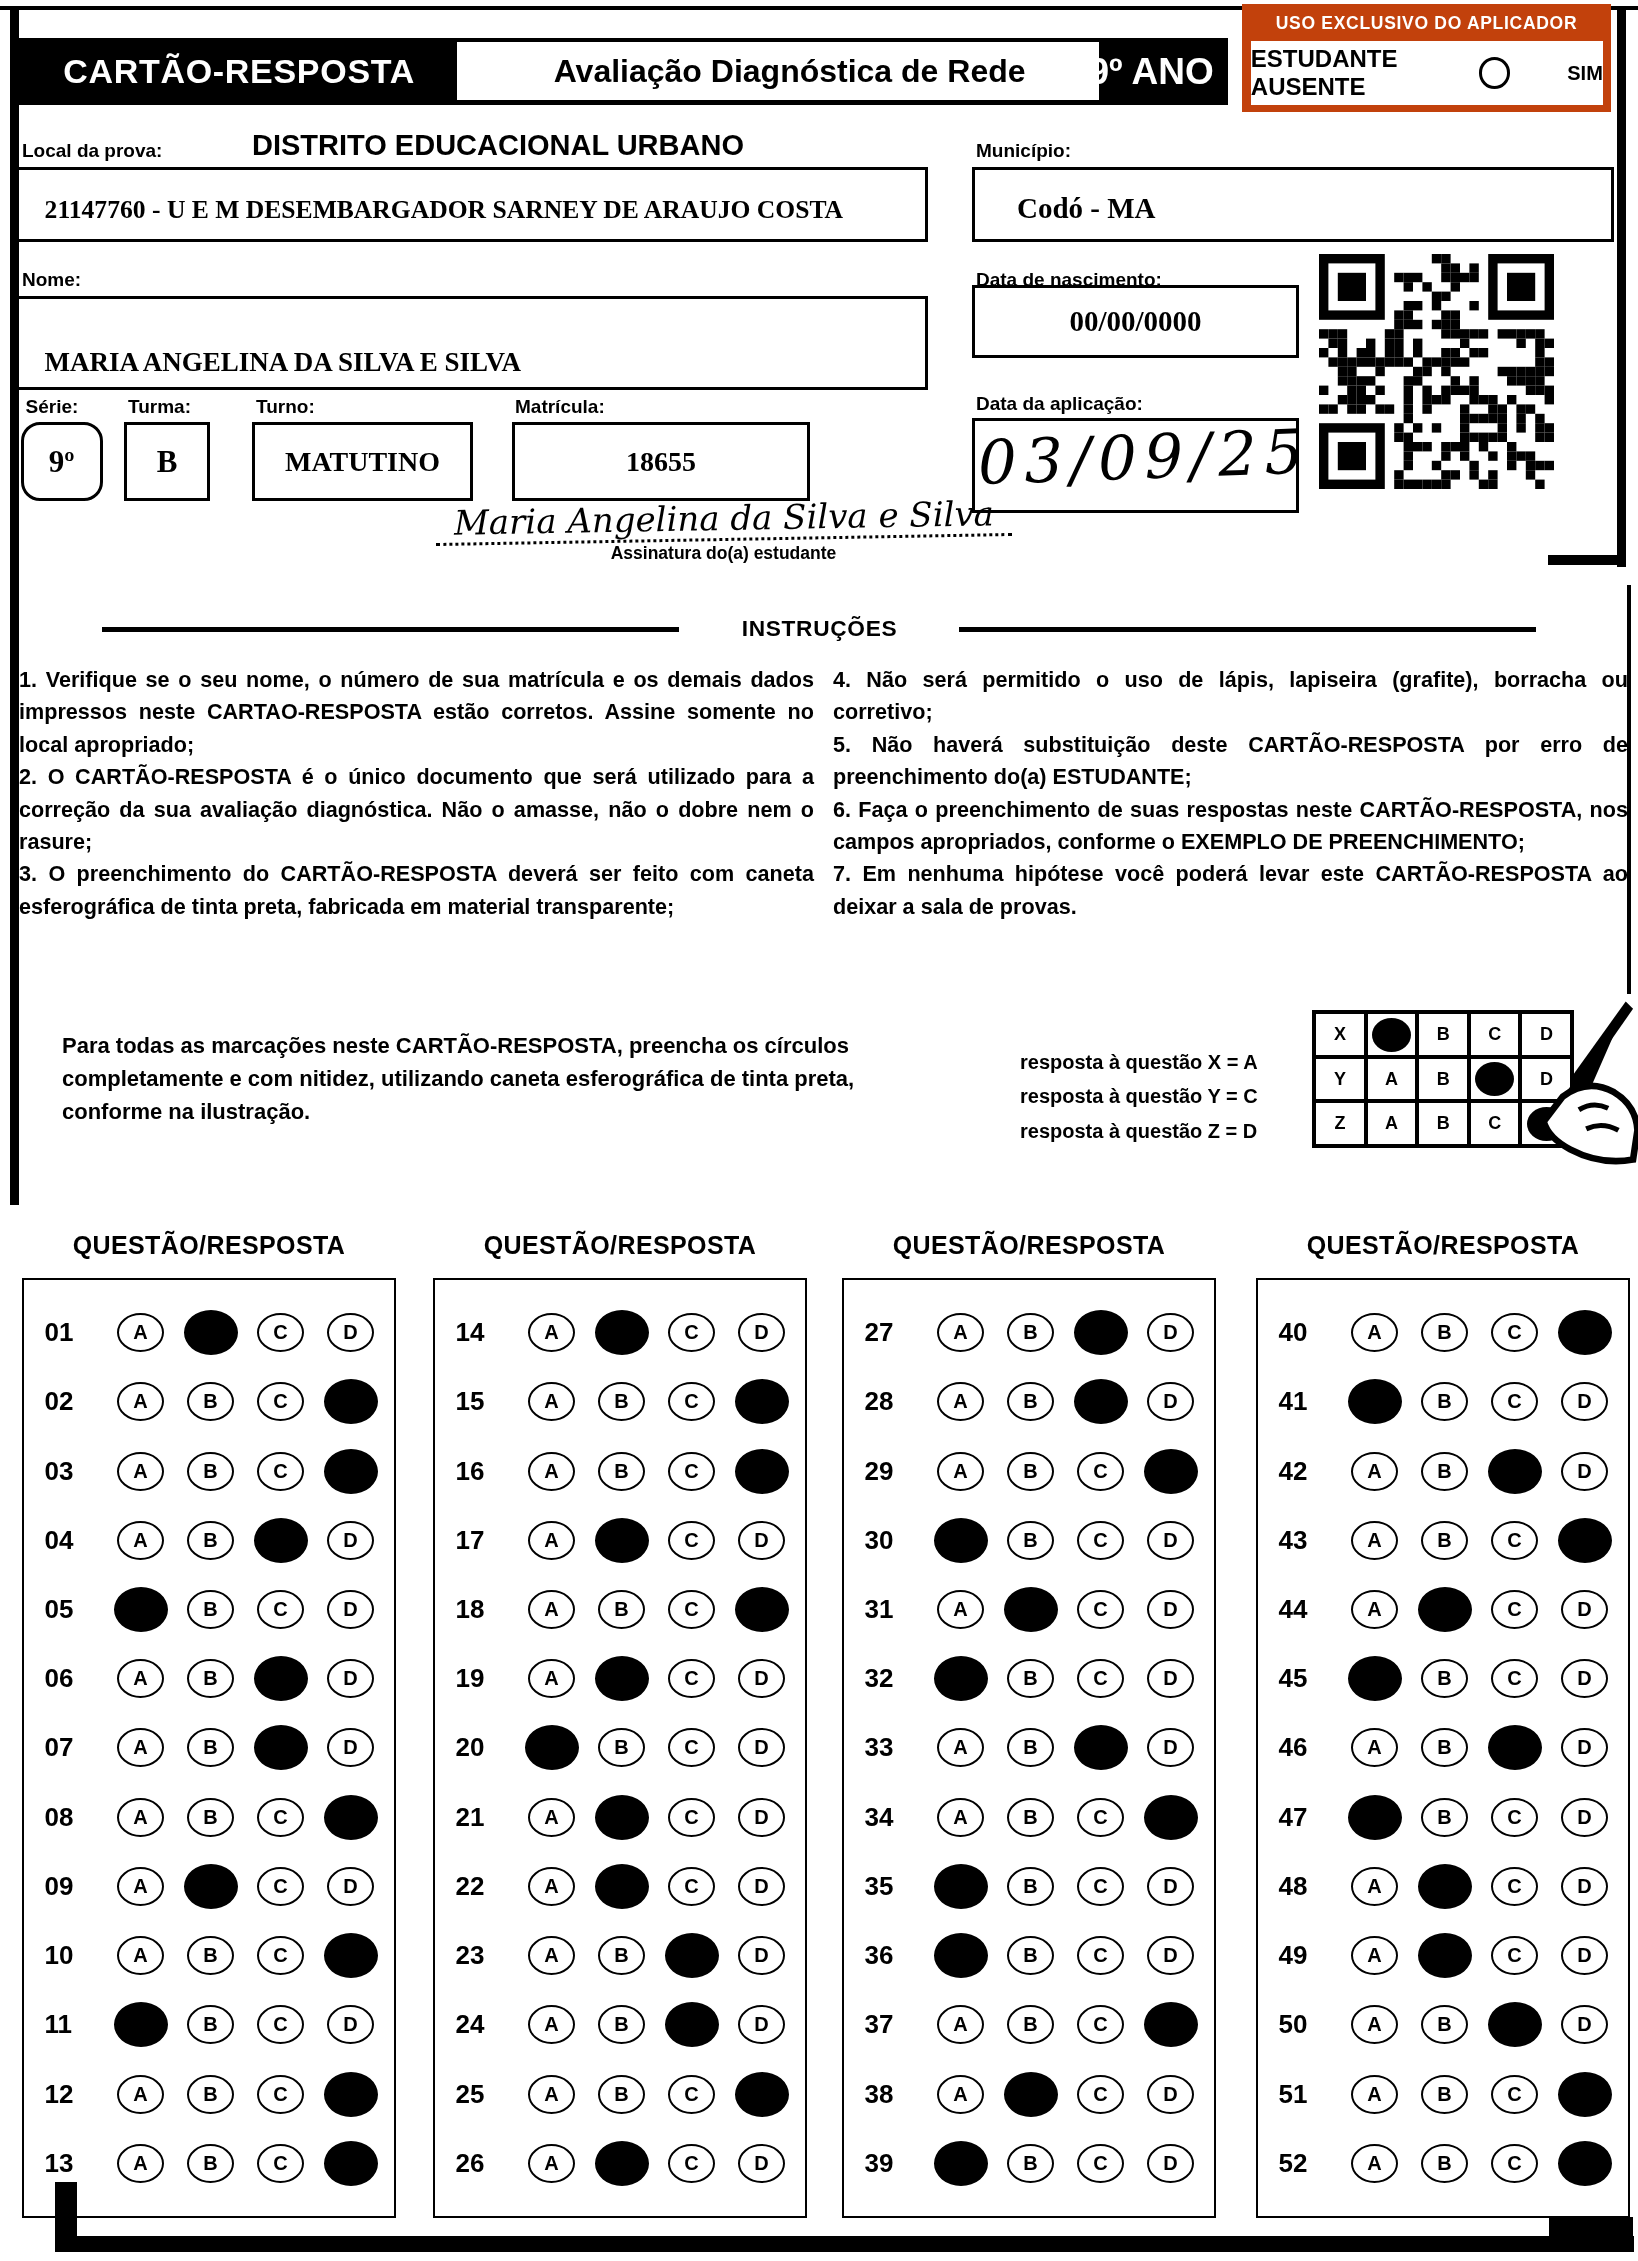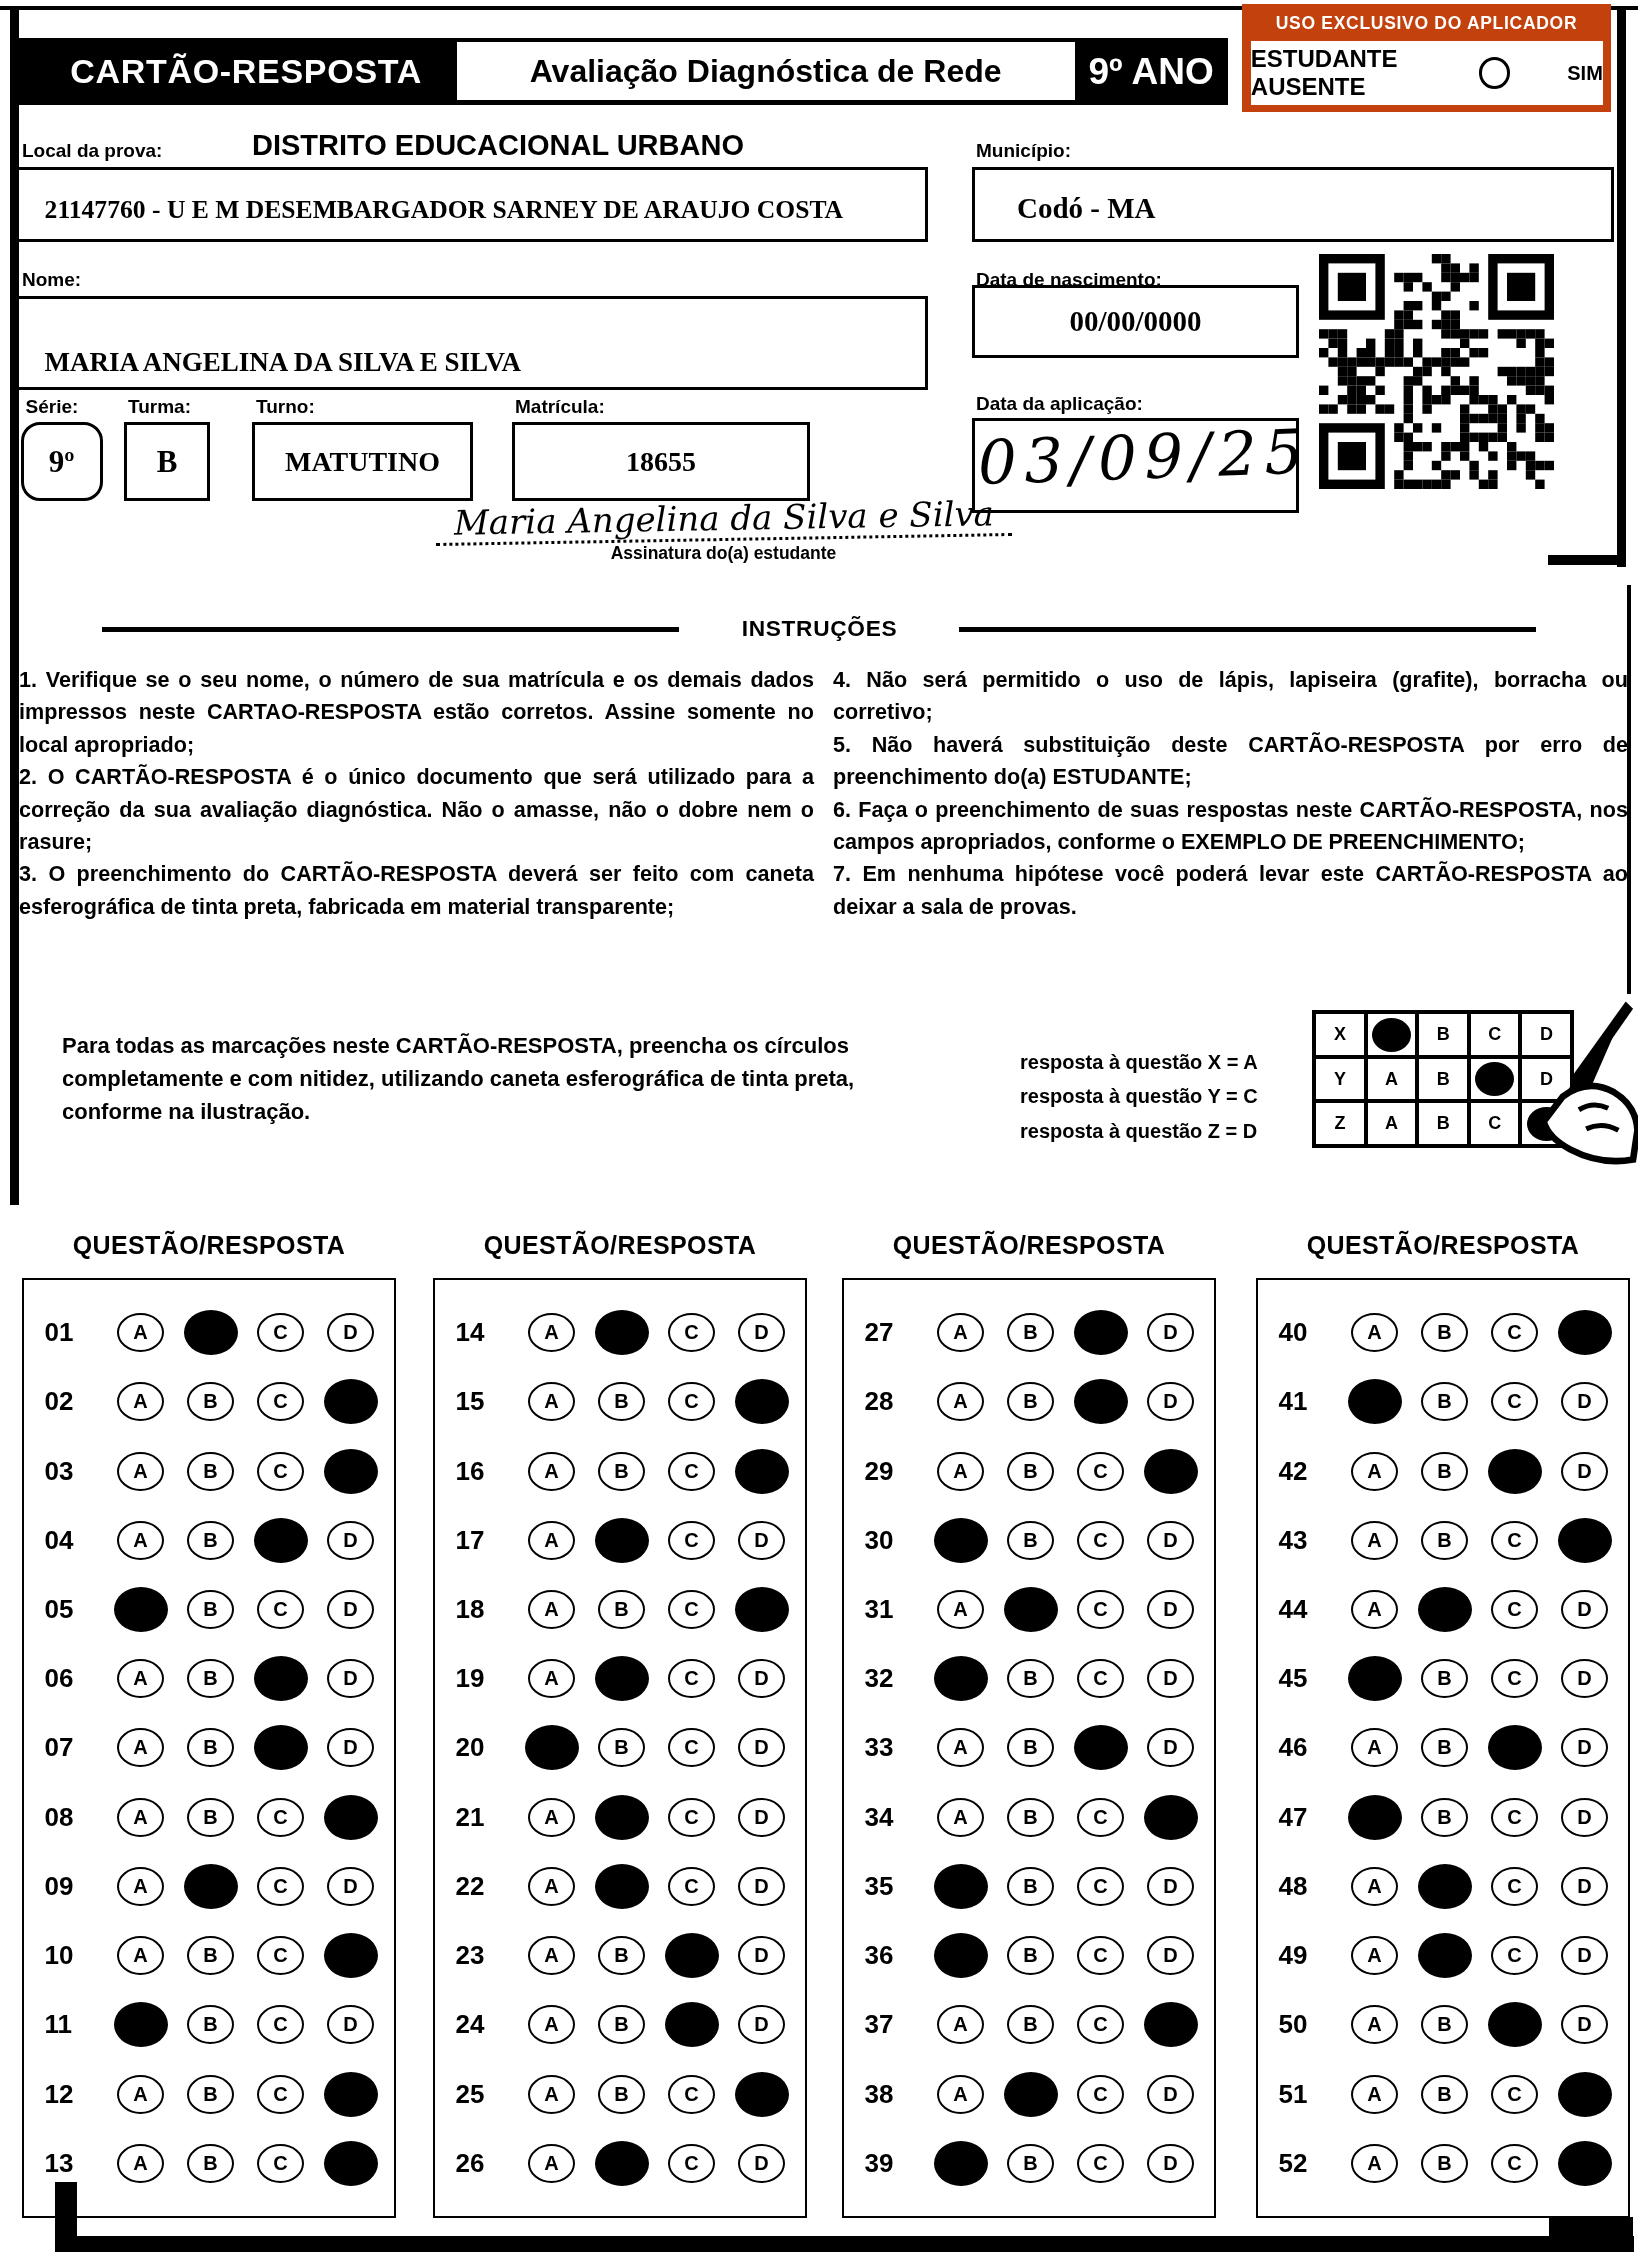--- a/index.html
+++ b/index.html
@@ -11,24 +11,24 @@
   .top-line{left:0;top:5.8px;width:1639px;height:4.4px;}
   .left-line{left:10.2px;top:5.8px;width:8.8px;height:1199px;}
   .right-line{left:1617px;top:5.8px;width:8.8px;height:561px;}
   .right-foot{left:1548px;top:555px;width:73px;height:10.2px;}
   .instr-right-line{left:1627px;top:585px;width:4.4px;height:409px;}
   .bl-corner{left:55px;top:2182px;width:22px;height:69px;}
   .bottom-bar{left:55px;top:2236px;width:1579px;height:16px;}
   .br-corner{left:1549px;top:2217px;width:84px;height:35px;}
   
   .header-bar{left:14.6px;top:38px;width:1213px;height:67px;background:#000;}
-  .card-title{left:12px;top:0;width:439px;height:67px;display:flex;align-items:center;justify-content:center;
+  .card-title{left:5px;top:0;width:439px;height:67px;display:flex;align-items:center;justify-content:center;
               color:#fff;font-size:34px;font-weight:700;letter-spacing:0.7px;}
   .exam-title-box{left:442px;top:4.4px;width:618px;height:58px;background:#fff;display:flex;align-items:center;
-              justify-content:center;font-size:32px;font-weight:700;}
+              justify-content:center;font-size:32px;font-weight:700;padding-left:24px;}
   .grade{left:1060px;top:0;width:153px;height:67px;display:flex;align-items:center;justify-content:center;
               color:#fff;font-size:37px;font-weight:800;}
   .applicator-box{left:1242px;top:4.4px;width:369px;height:108px;background:#c2410c;}
   .applicator-title{left:0;top:8.8px;width:369px;text-align:center;color:#fff;font-size:17.5px;font-weight:700;letter-spacing:0.7px;}
   .absent-box{left:8.8px;top:37px;width:352px;height:64px;background:#fff;display:flex;align-items:center;
               justify-content:center;gap:8.8px;}
   .absent-label{font-size:24px;font-weight:800;}
   .absent-circle{width:31px;height:26px;border:3.7px solid #000;border-radius:50%;display:inline-block;}
   .absent-option{font-size:20px;font-weight:800;margin-left:48px;}
   

